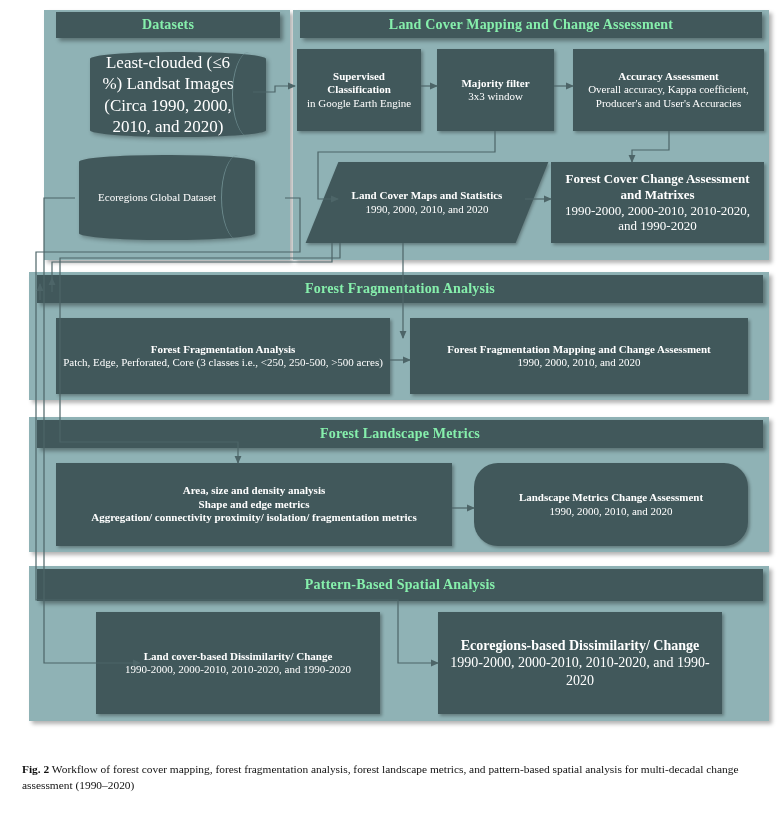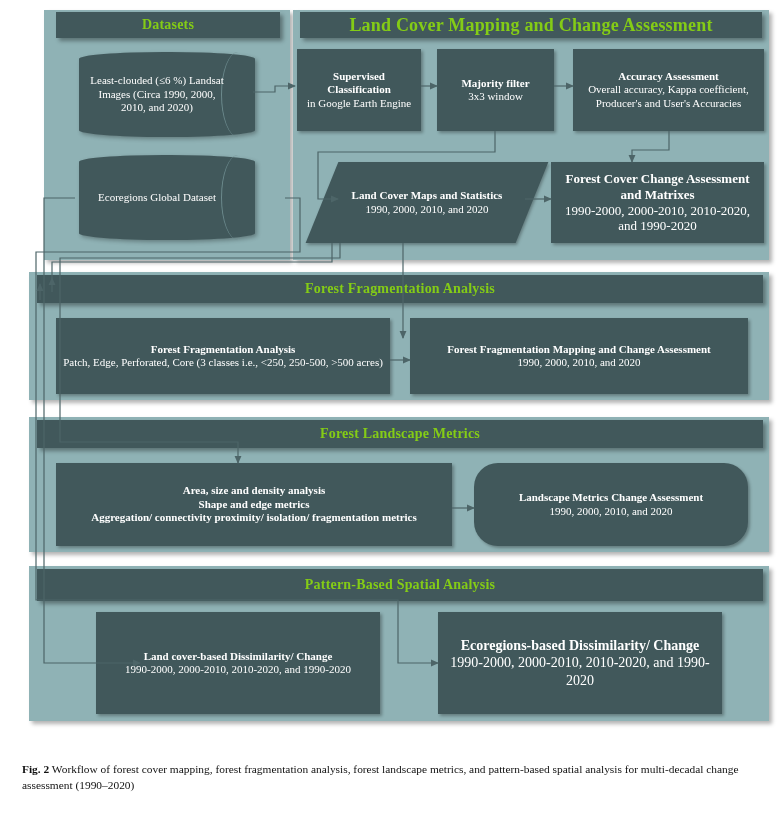--- a/index.html
+++ b/index.html
@@ -34,21 +34,21 @@
   
   .panel {
     position: absolute;
     background: #8fb2b5;
     box-shadow: 3px 3px 4px rgba(0,0,0,0.30);
     z-index: 1;
   }
   .panel-title {
     position: absolute;
     background: #41585b;
-    color: #84cc16;
+    color: #86efac;
     font-weight: bold;
     display: flex;
     align-items: center;
     justify-content: center;
     text-align: center;
     box-shadow: 3px 3px 4px rgba(0,0,0,0.35);
     letter-spacing: 0.2px;
     z-index: 3;
   }
 
@@ -175,34 +175,34 @@
 
       <path d="M390,360 L410,360" marker-end="url(#ah)"></path>
 
       <path d="M452,508 L474,508" marker-end="url(#ah)"></path>
     </g>
   </svg>
 
   <div class="panel" style="left:44px; top:10px; width:246px; height:250px;"></div>
   <div class="panel-title" style="left:56px; top:12px; width:224px; height:26px; font-size:14px;">Datasets</div>
 
-  <div class="cyl" style="left:79px; top:52px; width:176px; height:85px; font-size:11px;">
+  <div class="cyl" style="left:90px; top:52px; width:176px; height:85px; font-size:17px;">
     <div class="body"></div>
     <div class="cap"></div>
     <div class="label">Least-clouded (≤6 %) Landsat Images (Circa 1990, 2000, 2010, and 2020)</div>
   </div>
 
   <div class="cyl" style="left:79px; top:155px; width:176px; height:85px; font-size:11px;">
     <div class="body"></div>
     <div class="cap"></div>
     <div class="label">Ecoregions Global Dataset</div>
   </div>
 
   <div class="panel" style="left:293px; top:10px; width:476px; height:250px;"></div>
-  <div class="panel-title" style="left:300px; top:12px; width:462px; height:26px; font-size:18px;">Land Cover Mapping and Change Assessment</div>
+  <div class="panel-title" style="left:300px; top:12px; width:462px; height:26px; font-size:14px;">Land Cover Mapping and Change Assessment</div>
 
   <div class="node" style="left:297px; top:49px; width:124px; height:82px; font-size:11px;">
     <span class="ttl">Supervised Classification</span>
     <span class="sub">in Google Earth Engine</span>
   </div>
 
   <div class="node" style="left:437px; top:49px; width:117px; height:82px; font-size:11px;">
     <span class="ttl">Majority filter</span>
     <span class="sub">3x3 window</span>
   </div>

